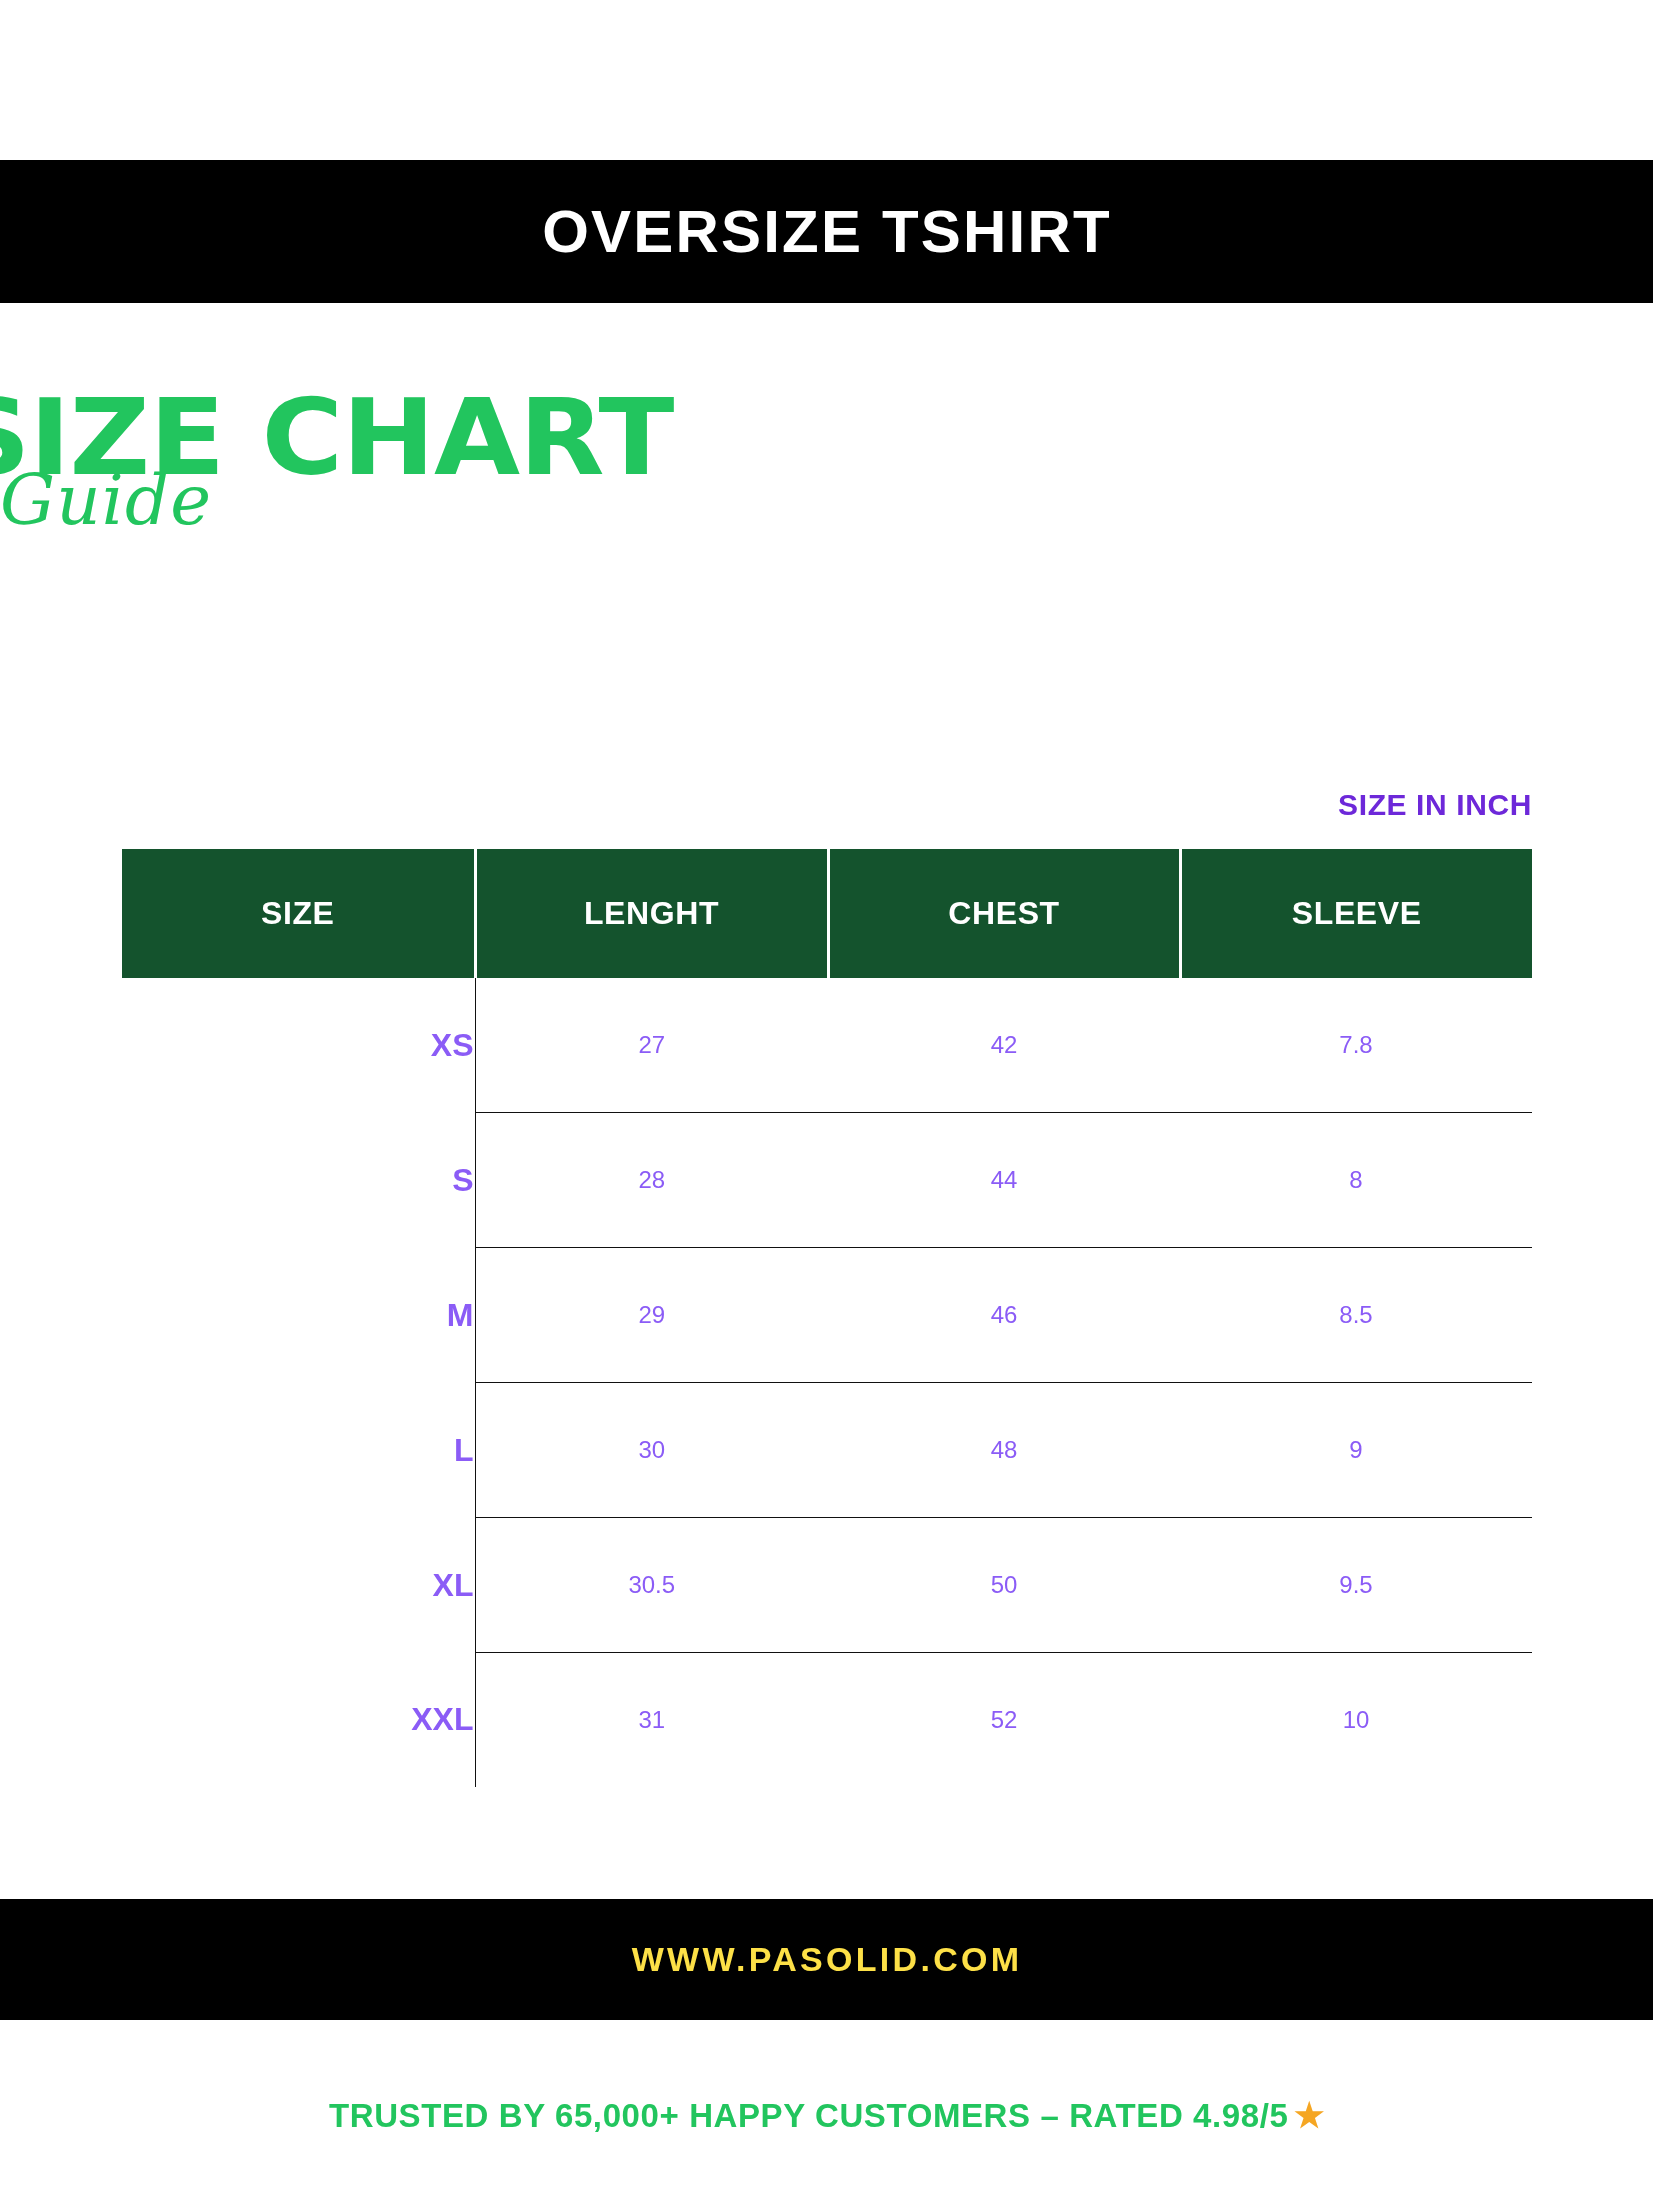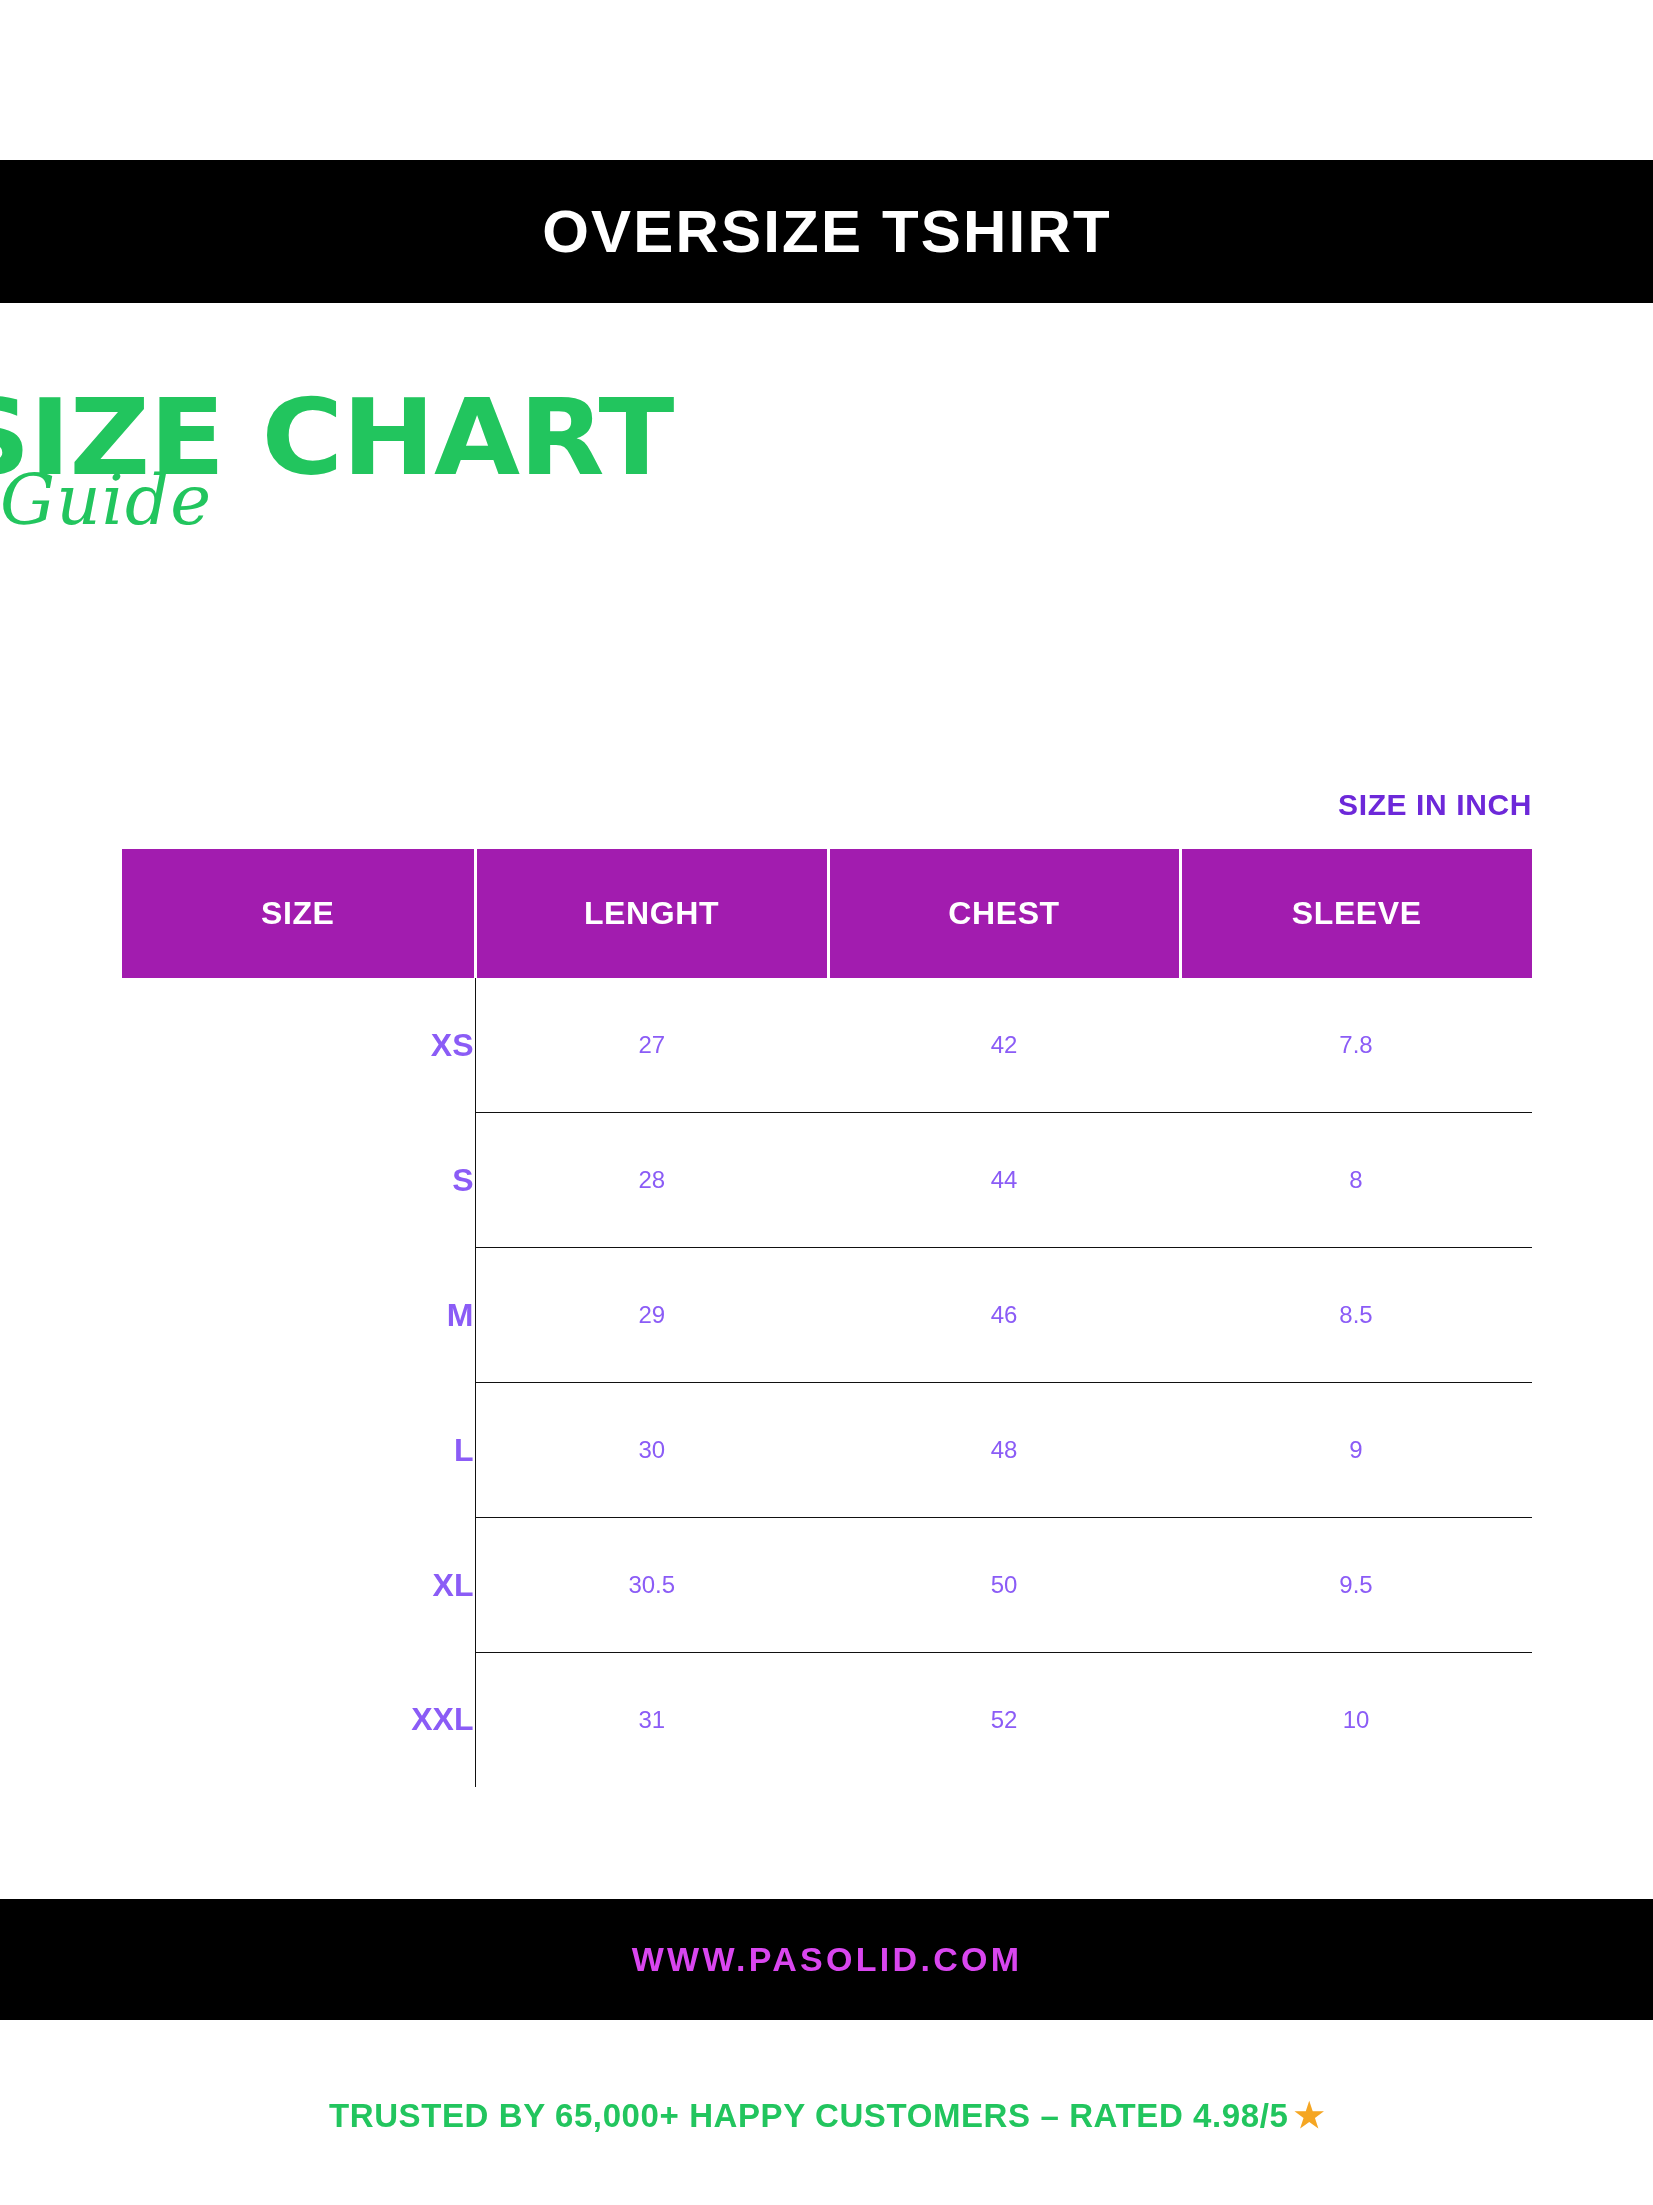--- a/index.html
+++ b/index.html
@@ -91,21 +91,21 @@
     left: 122px;
     top: 849px;
     width: 1409px;
   }
   table.size-table {
     border-collapse: collapse;
     width: 100%;
     table-layout: fixed;
   }
   table.size-table thead th {
-    background: #a21caf;
+    background: #14532d;
     color: #ffffff;
     font-size: 32px;
     font-weight: bold;
     letter-spacing: 0.6px;
     text-transform: uppercase;
     height: 127px;
     vertical-align: middle;
     border-right: 3.3px solid #ffffff;
   }
   table.size-table thead th:last-child {
@@ -142,21 +142,21 @@
     left: 0;
     top: 1899px;
     width: 1654px;
     height: 121px;
     background: #000000;
     display: flex;
     align-items: center;
     justify-content: center;
   }
   .footer-bar .site {
-    color: #d946ef;
+    color: #fde047;
     font-size: 34px;
     font-weight: bold;
     letter-spacing: 3.3px;
     text-transform: uppercase;
   }
 
   
   .trust-line {
     position: absolute;
     left: 0;

